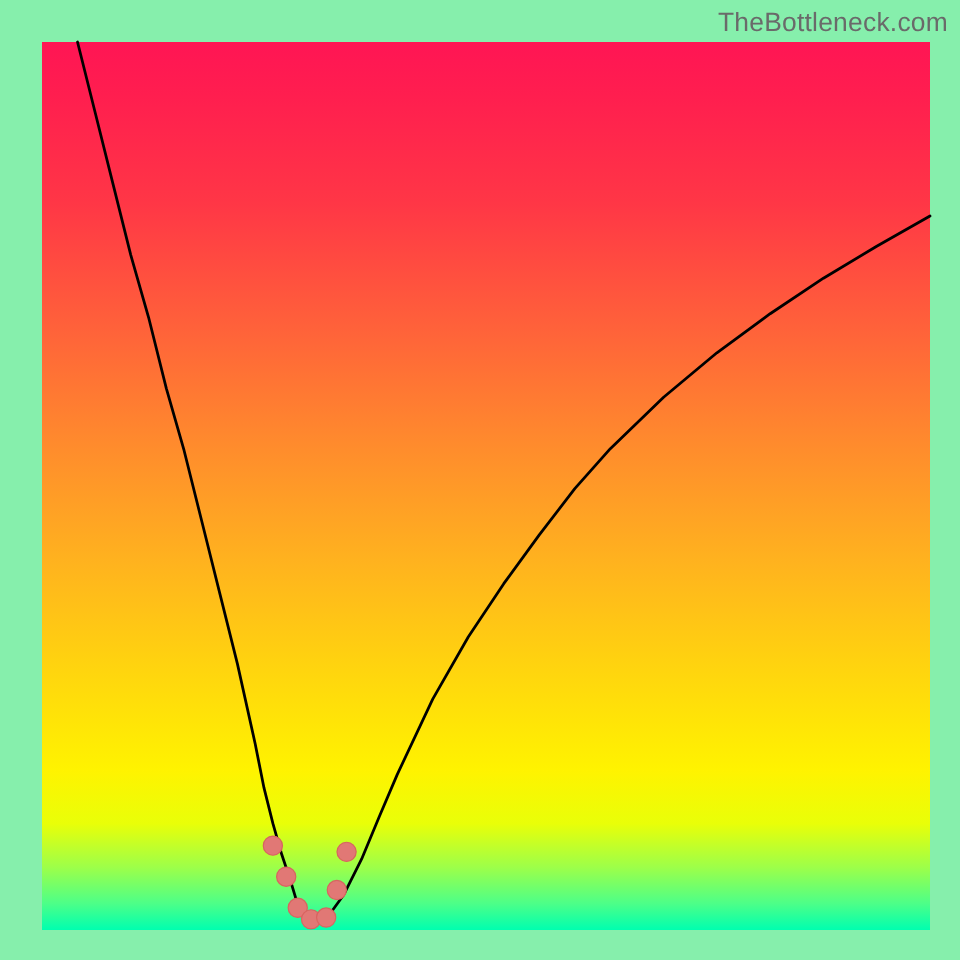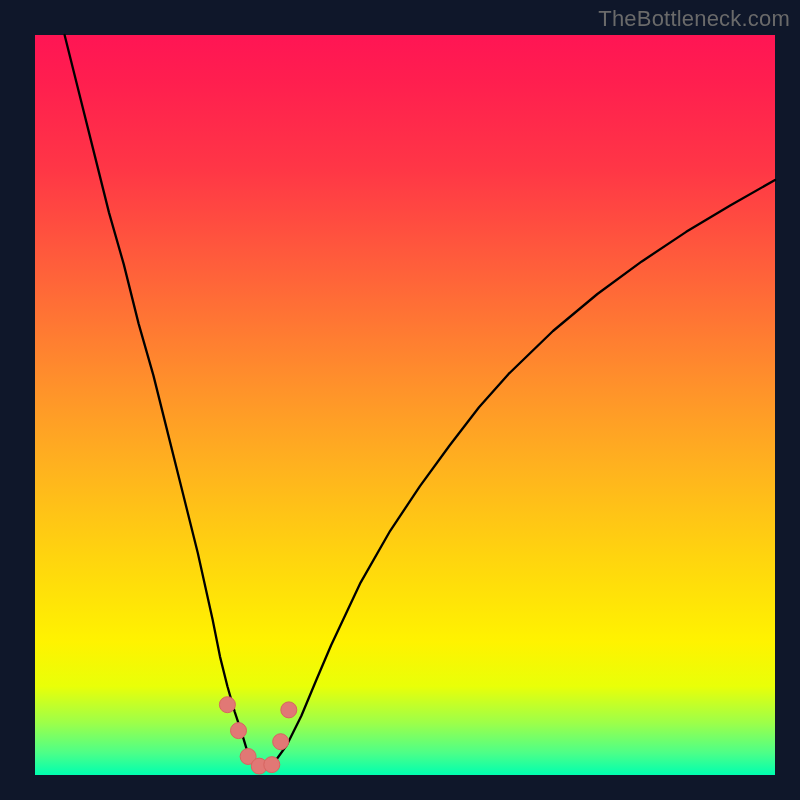--- a/index.html
+++ b/index.html
@@ -10,21 +10,21 @@
     overflow: hidden;
     background: #000;
     font-family: Arial, Helvetica, sans-serif;
   }
   .frame {
     position: absolute;
     left: 0;
     top: 0;
     width: 800px;
     height: 800px;
-    background: #0f172a;
+    background: #86efac;
   }
   .plot {
     position: absolute;
     left: 35px;
     top: 35px;
     width: 740px;
     height: 740px;
     
     background: linear-gradient(
       to bottom,

